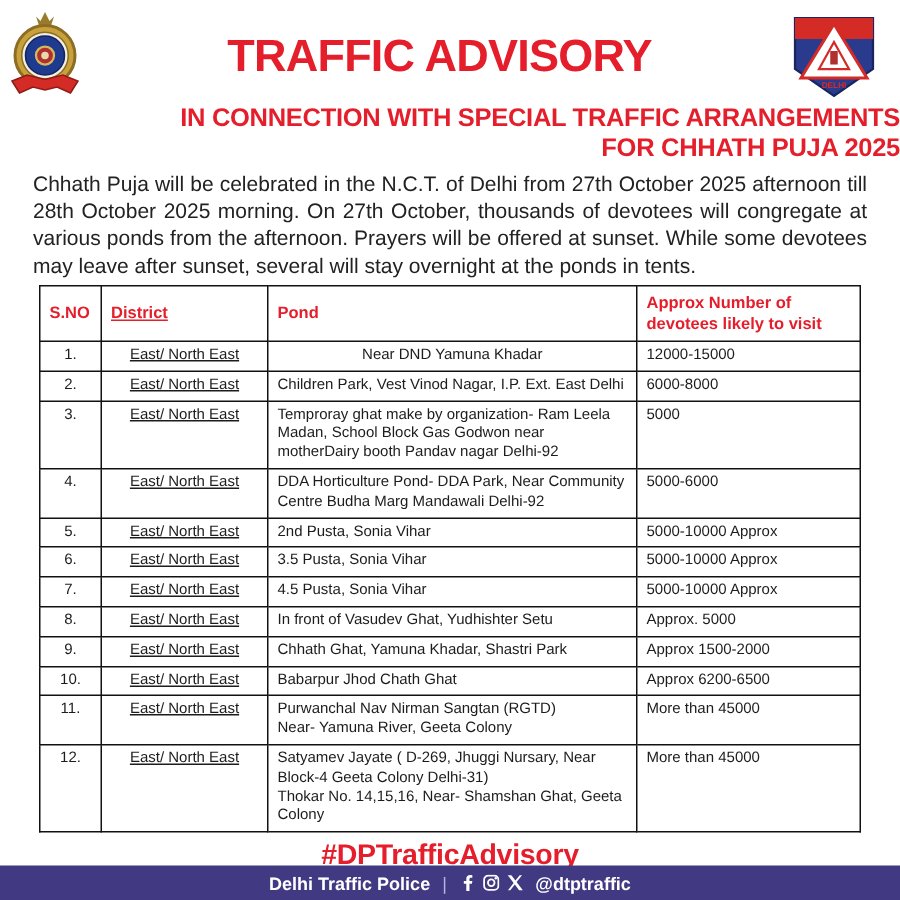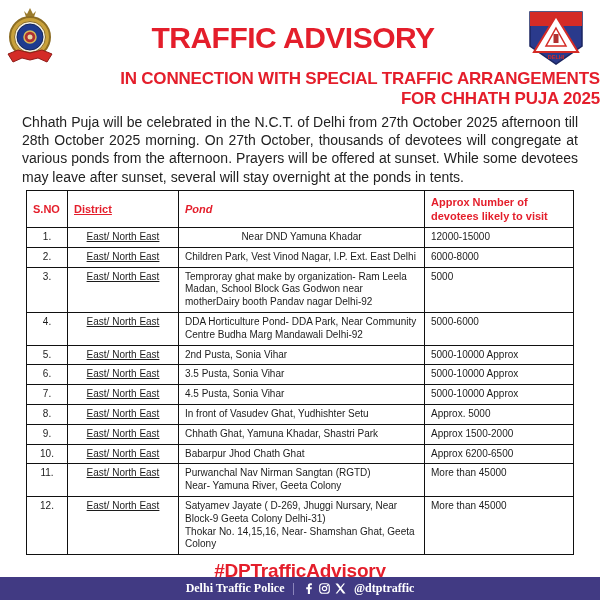--- a/index.html
+++ b/index.html
@@ -53,36 +53,36 @@
     line-height: 1.28;
     padding: 3px 6px;
     vertical-align: top;
   }
   table.adv th {
     color: #e41e2b; font-weight: 800; font-size: 11px;
     text-align: left; vertical-align: middle; padding: 4px 6px;
   }
   th.h-sno, td.c-sno { text-align: center; }
   th.h-district, td.c-district { text-align: center; text-decoration: underline; }
-  th.h-pond { text-align: center; font-style: italic; }
+  th.h-pond { text-align: center; }
   td.c-pond { white-space: pre-line; }
   td.c-sno { padding-top: 4px; }
 
   
   .hashtag {
     text-align: center; color: #e41e2b; font-weight: 800;
     font-size: 19px; margin-top: 5px; letter-spacing: -0.2px;
   }
 
   
   .footer {
     position: absolute; left: 0; right: 0; bottom: 0; height: 23px;
     background: #413a83;
     display: flex; align-items: center; justify-content: center;
-    gap: 8px; color: #fff; font-family: Liberation Serif, serif;
+    gap: 8px; color: #fff;
   }
   .footer .fname { font-size: 12px; font-weight: 700; }
   .footer .sep { color: #b9b4dd; font-size: 12px; }
   .footer .handle { font-size: 12px; font-weight: 700; }
   .soc { display: flex; align-items: center; gap: 5px; }
   .soc svg { display: block; }
 </style>
 </head>
 <body>
 
@@ -210,21 +210,21 @@
         <tr>
           <td class="c-sno">11.</td>
           <td class="c-district">East/ North East</td>
           <td class="c-pond">Purwanchal Nav Nirman Sangtan (RGTD)
 Near- Yamuna River, Geeta Colony</td>
           <td class="c-devotees">More than 45000</td>
         </tr>
         <tr>
           <td class="c-sno">12.</td>
           <td class="c-district">East/ North East</td>
-          <td class="c-pond">Satyamev Jayate ( D-269, Jhuggi Nursary, Near Block-9 Geeta Colony Delhi-31)
+          <td class="c-pond">Satyamev Jayate ( D-269, Jhuggi Nursary, Near Block-4 Geeta Colony Delhi-31)
 Thokar No. 14,15,16, Near- Shamshan Ghat, Geeta Colony</td>
           <td class="c-devotees">More than 45000</td>
         </tr>
       </tbody>
   </table>
 
   <div class="hashtag">#DPTrafficAdvisory</div>
 
   <div class="footer">
     <span class="fname">Delhi Traffic Police</span>

